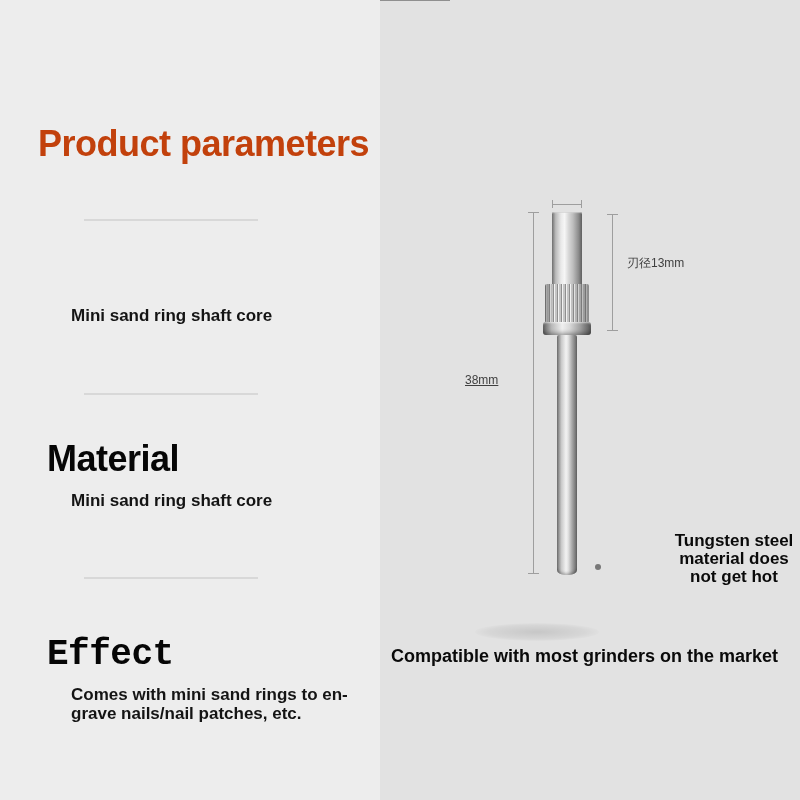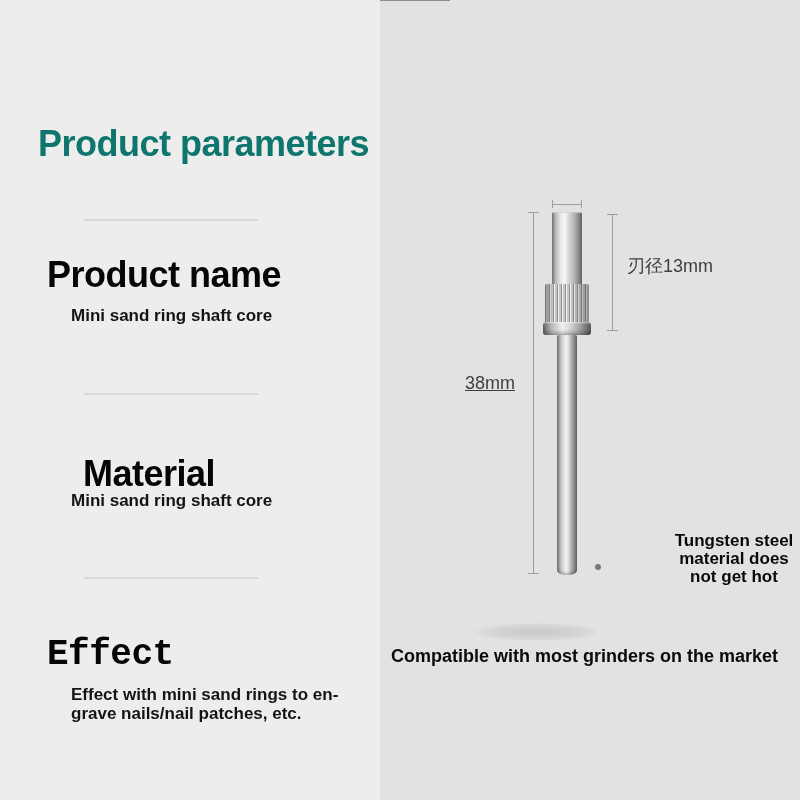--- a/index.html
+++ b/index.html
@@ -4,29 +4,29 @@
 <style>
   html,body{margin:0;padding:0;}
   body{font-family:"Liberation Sans", sans-serif; background:#ffffff;}
   .canvas{position:relative;width:800px;height:800px;overflow:hidden;background:#EDEDED;}
 
   
   .left-panel{position:absolute;left:0;top:0;width:380px;height:800px;background:#EDEDED;}
   .right-panel{position:absolute;left:380px;top:0;width:420px;height:800px;background:#E2E2E2;}
 
   
-  .page-title{position:absolute;left:38px;top:126px;font-size:36px;font-weight:bold;color:#0f766e;letter-spacing:-0.5px;line-height:1;white-space:nowrap;}
+  .page-title{position:absolute;left:38px;top:126px;font-size:36px;font-weight:bold;color:#c2410c;letter-spacing:-0.5px;line-height:1;white-space:nowrap;}
   .divider{position:absolute;left:84px;width:174px;height:2px;background:#D8D8D8;}
   .divider.d1{top:219px;}
   .divider.d2{top:393px;}
   .divider.d3{top:577px;}
   .sec-heading{position:absolute;left:47px;font-size:36px;font-weight:bold;color:#060606;letter-spacing:-0.5px;line-height:1;white-space:nowrap;}
   .sec-body{position:absolute;left:47px;font-size:17px;font-weight:bold;color:#141414;line-height:18.5px;white-space:pre-line;margin-left:24px;}
   .h-name{top:257px;}  .b-name{top:307px;}
-  .h-material{top:456px;margin-left:36px;} .b-material{top:492px;}
+  .h-material{top:441px;} .b-material{top:492px;}
   .h-effect{top:637px;font-family:Liberation Mono, monospace;} .b-effect{top:686px;}
 
   
   .metal{position:absolute;}
   .bit-barrel{left:172px;top:212px;width:30px;height:73px;border-radius:2px 2px 0 0;
     background:linear-gradient(90deg,#6e6e6e 0%,#b9b9b9 12%,#e9e9e9 30%,#f6f6f6 42%,#d8d8d8 55%,#bdbdbd 70%,#8d8d8d 88%,#5f5f5f 100%);
     box-shadow:inset 0 2px 1px -1px rgba(255,255,255,.65), inset 0 1px 0 rgba(0,0,0,.30);}
   .bit-knurl{left:165px;top:284px;width:44px;height:39px;
     background:
       linear-gradient(90deg,rgba(80,80,80,.55),rgba(255,255,255,0) 18%,rgba(255,255,255,0) 58%,rgba(70,70,70,.45)),
@@ -50,50 +50,49 @@
   .len-tick-bot{left:148px;top:573px;width:11px;}
   .dia-line{left:232px;top:214px;height:117px;}
   .dia-tick-top{left:227px;top:214px;width:11px;}
   .dia-tick-bot{left:227px;top:330px;width:11px;}
   .width-line{left:172px;top:204px;width:30px;}
   .width-tick-l{left:172px;top:200px;height:8px;}
   .width-tick-r{left:201px;top:200px;height:8px;}
   .pointer-line{left:219px;top:567px;width:70px;height:1px;background:#8f8f8f;}
   .pointer-dot{position:absolute;left:215px;top:564px;width:6px;height:6px;border-radius:50%;background:#787878;}
 
-  .dim-label{position:absolute;color:#3f3f3f;font-size:18px;line-height:1;white-space:nowrap;}
+  .dim-label{position:absolute;color:#3f3f3f;font-size:12px;line-height:1;white-space:nowrap;}
   .label-len{left:85px;top:374px;text-decoration:underline;}
   .label-dia{left:247px;top:257px;}
   .material-note{position:absolute;left:288px;top:532px;width:132px;text-align:center;
     font-size:17px;font-weight:bold;color:#0a0a0a;line-height:18px;white-space:pre-line;}
   .caption{position:absolute;left:11px;top:647px;width:400px;text-align:left;
     font-size:18px;font-weight:bold;color:#0a0a0a;line-height:1.1;white-space:nowrap;}
 </style>
 </head>
 <body>
 
 <div class="canvas">
 
   <div class="left-panel">
     <div class="page-title">Product parameters</div>
 
     <div class="divider d1"></div>
 
-    <div class="sec-heading h-name">Product name</div>
     <div class="sec-body b-name">Mini sand ring shaft core</div>
 
     <div class="divider d2"></div>
 
     <div class="sec-heading h-material">Material</div>
     <div class="sec-body b-material">Mini sand ring shaft core</div>
 
     <div class="divider d3"></div>
 
     <div class="sec-heading h-effect">Effect</div>
-    <div class="sec-body b-effect">Effect with mini sand rings to en-
+    <div class="sec-body b-effect">Comes with mini sand rings to en-
 grave nails/nail patches, etc.</div>
   </div>
 
   <div class="right-panel">
 
     <div class="metal bit-shadow"></div>
     <div class="metal bit-barrel"></div>
     <div class="metal bit-knurl"></div>
     <div class="metal bit-collar"></div>
     <div class="metal bit-shaft"></div>

